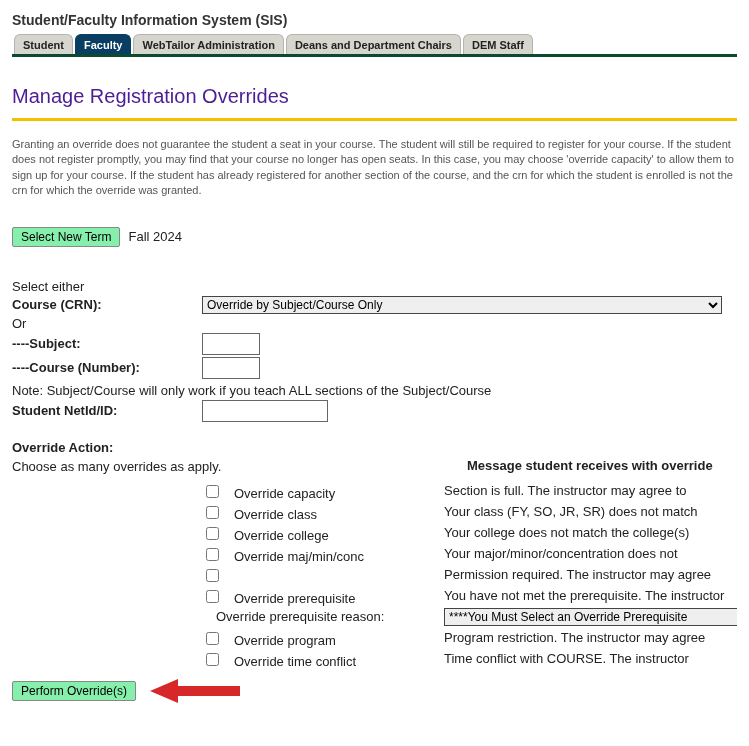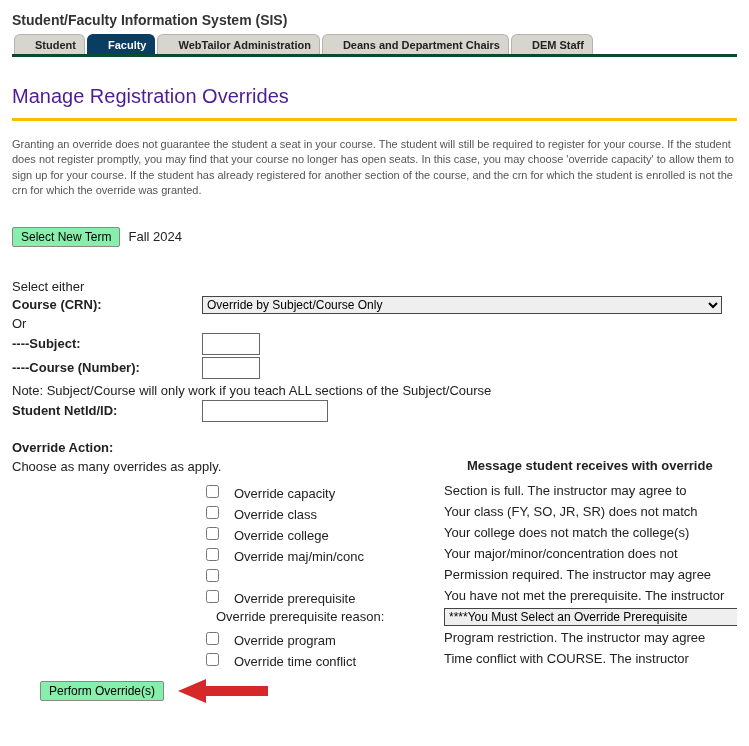--- a/index.html
+++ b/index.html
@@ -23,21 +23,21 @@
     align-items: flex-end;
     gap: 2px;
     border-bottom: 3px solid #0a4a2f;
     padding-left: 2px;
   }
   .tab {
     background: #d6d6ce;
     color: #222;
     font-weight: bold;
     font-size: 11px;
-    padding: 4px 8px 3px 20px;
+    padding: 4px 8px 3px 8px;
     border-top-left-radius: 6px;
     border-top-right-radius: 6px;
     border: 1px solid #b5b5ad;
     border-bottom: none;
     cursor: pointer;
   }
   .tab.active {
     background: #093d61;
     color: #fff;
     border-color: #093d61;
@@ -169,21 +169,20 @@
     font-family: inherit;
     font-size: 12px;
     border: 1px solid #444;
     width: 310px;
   }
   .perform-row {
     margin-top: 8px;
     display: flex;
     align-items: center;
     gap: 14px;
-    margin-left: 28px;
   }
   .arrow {
     width: 90px;
     height: 28px;
   }
 </style>
 </head>
 <body>
 
 <div class="sys-title">Student/Faculty Information System (SIS)</div>

